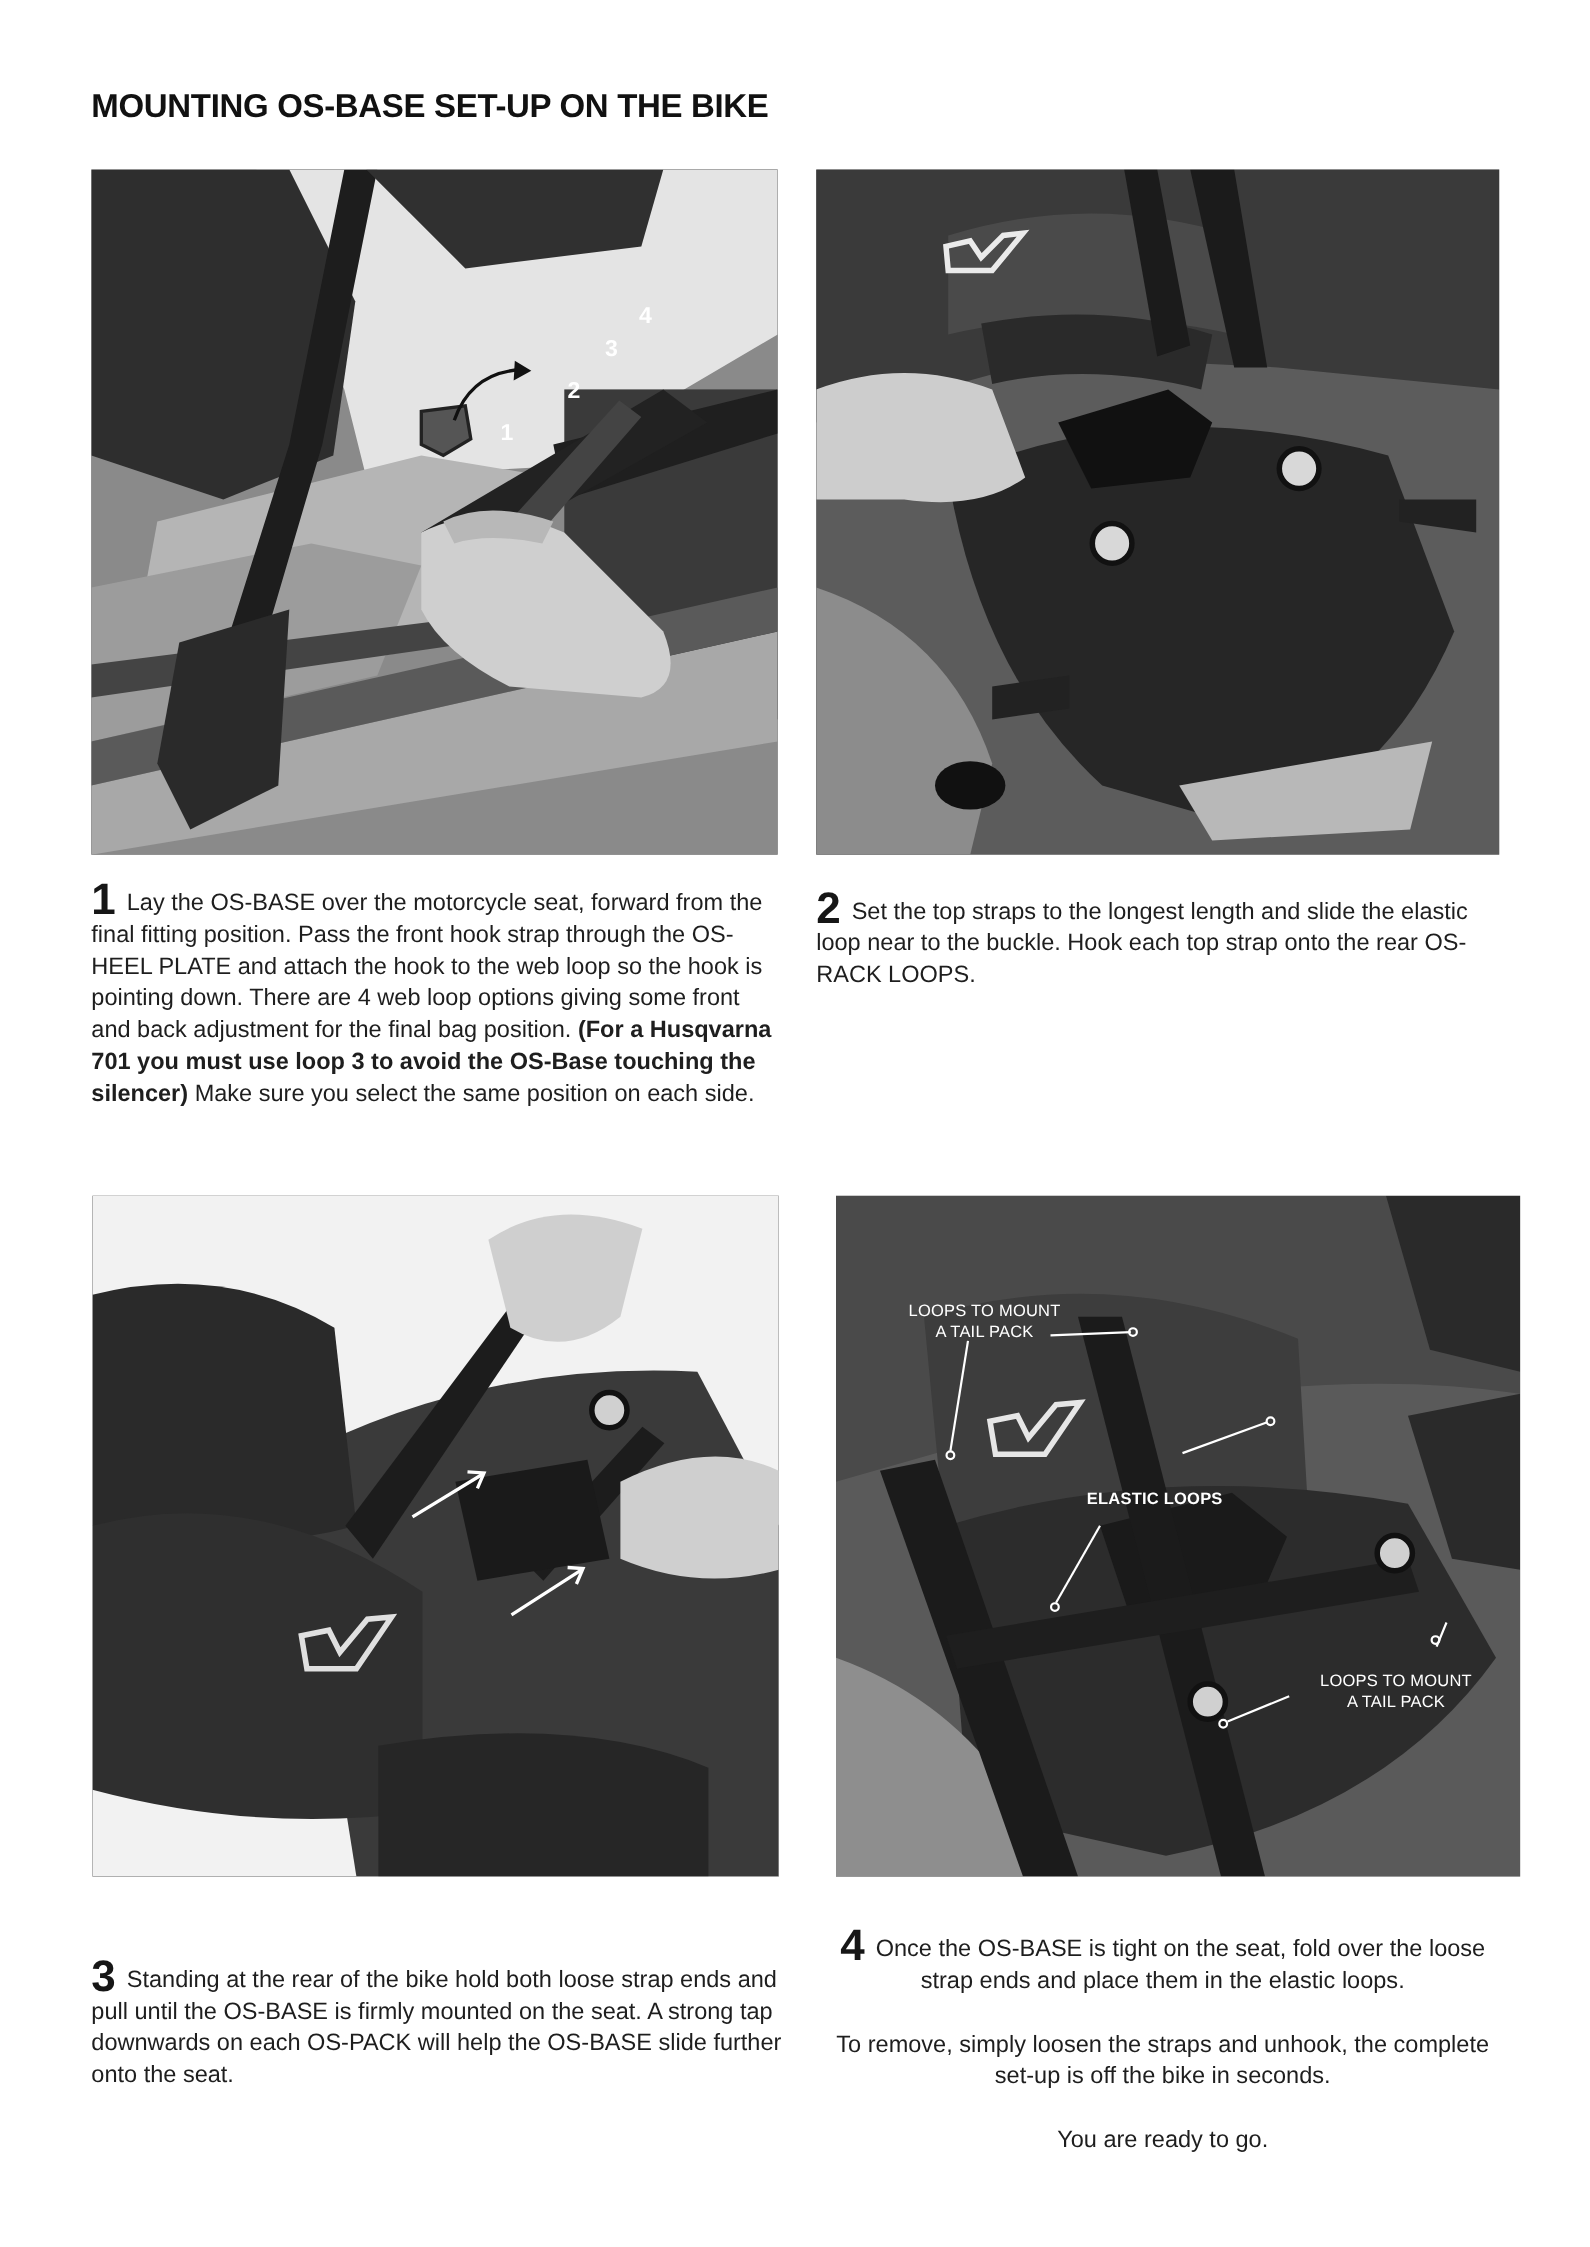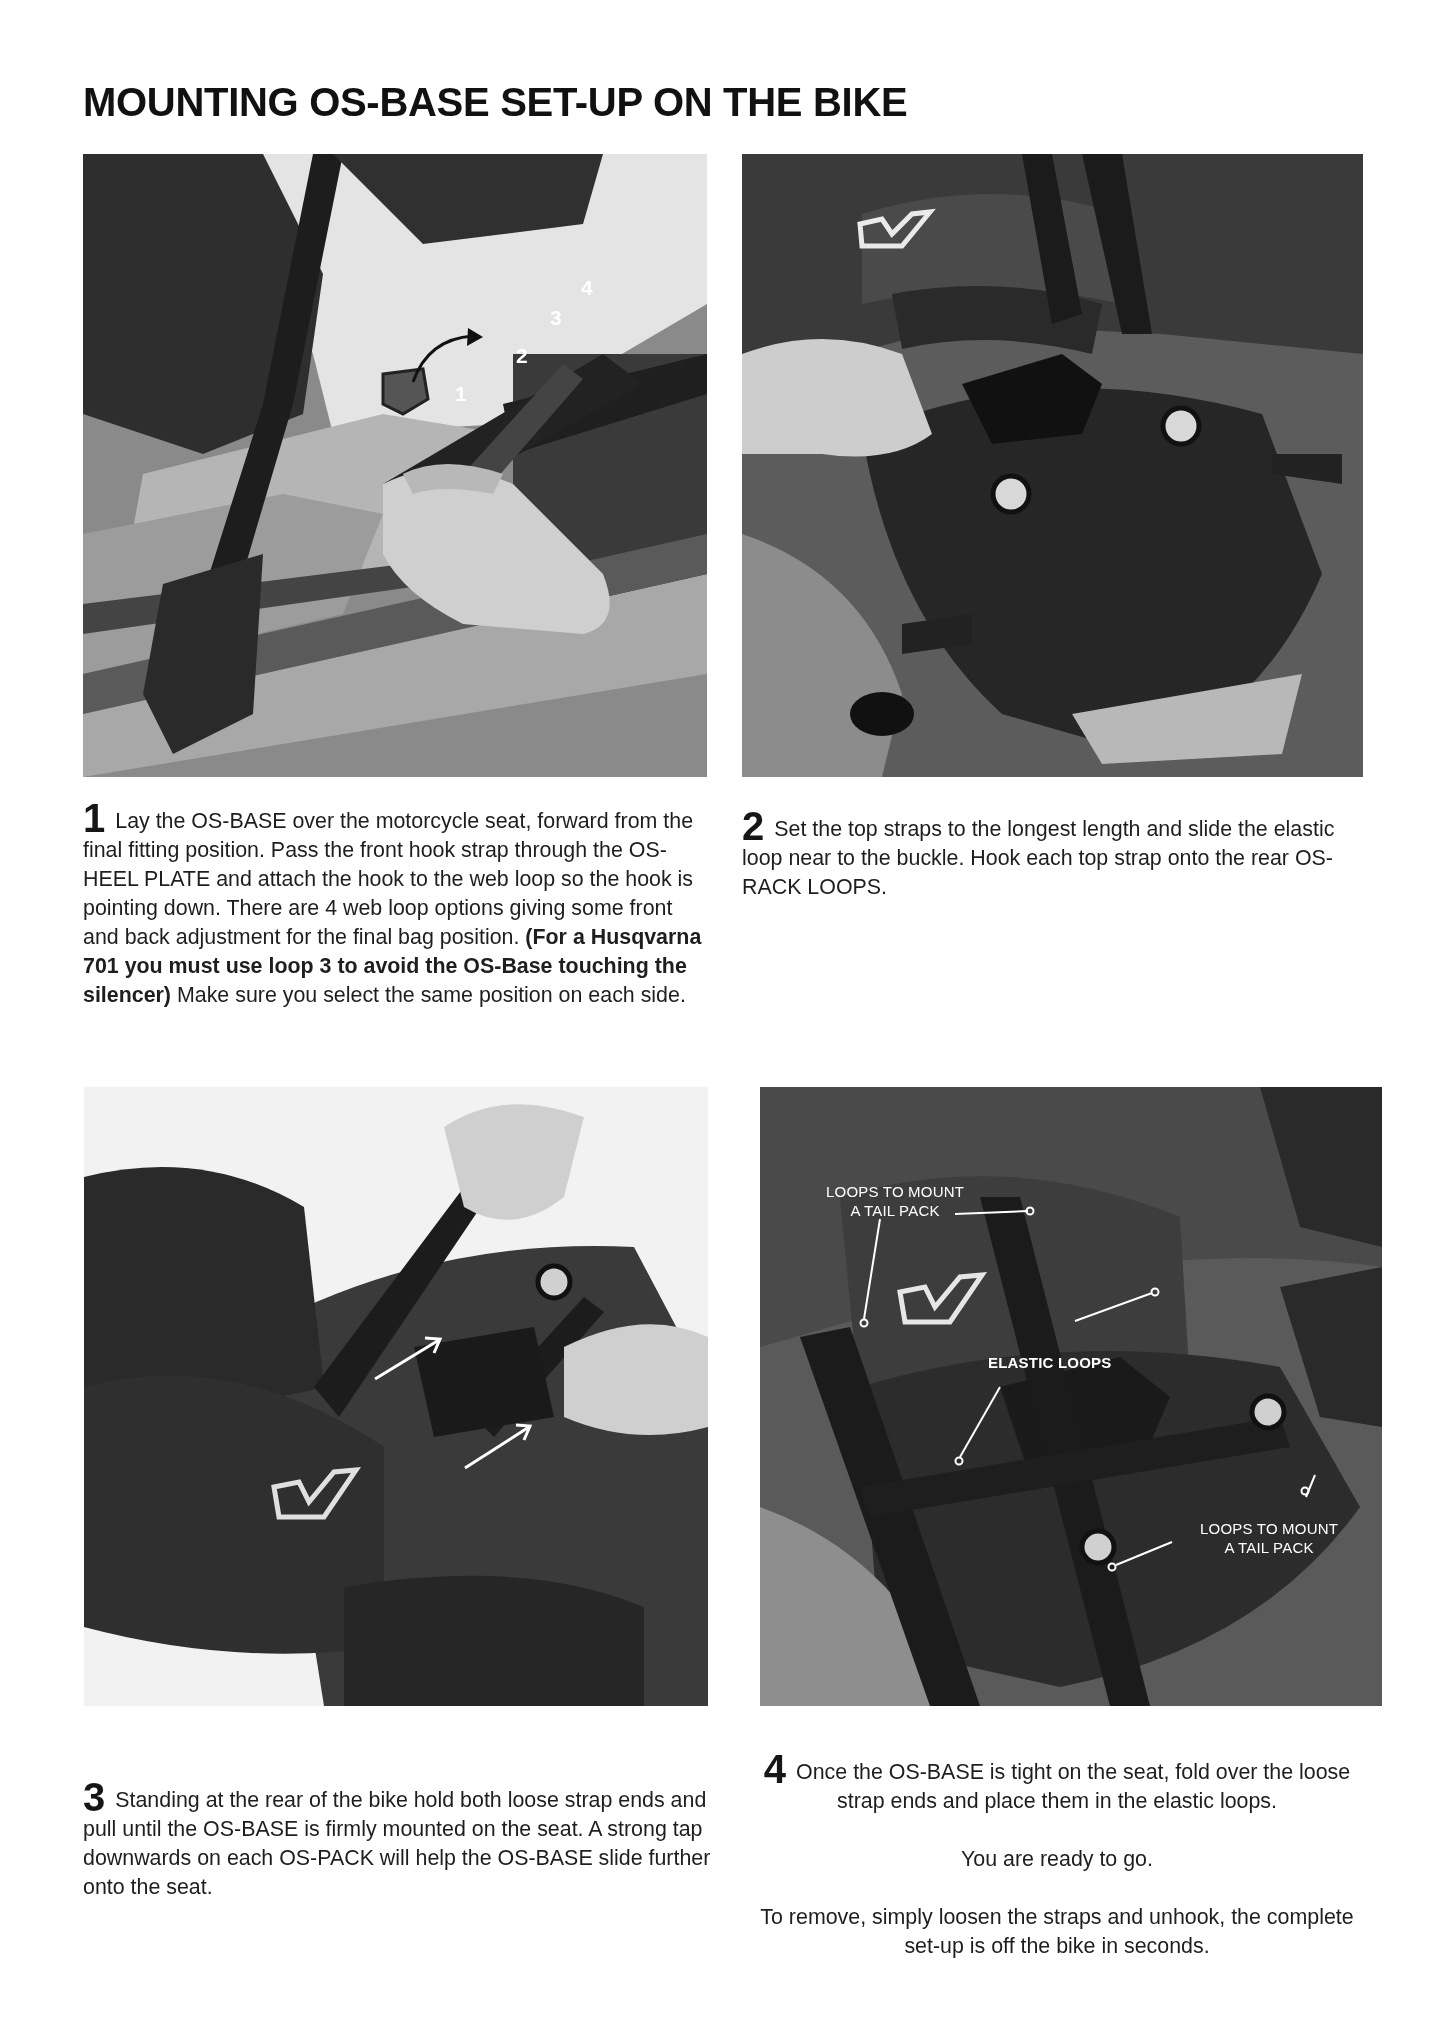--- a/index.html
+++ b/index.html
@@ -3,21 +3,21 @@
   <meta charset="utf-8">
   <style>
     html, body { margin: 0; padding: 0; background: #ffffff; }
     body {
       width: 1445px; height: 2043px; position: relative; overflow: hidden;
       font-family: "Liberation Sans", sans-serif; color: #1c1c1c;
     }
     .page-title {
       position: absolute; left: 83px; top: 80px;
       font-family: "Liberation Sans", sans-serif;
-      font-weight: 700; font-size: 40px; letter-spacing: -0.3px;
+      font-weight: 700; font-size: 30px; letter-spacing: -0.3px;
       color: #111111; margin: 0; white-space: nowrap;
     }
     .photo {
       position: absolute; overflow: hidden; background: #6a6a6a;
     }
     .photo svg { display: block; width: 100%; height: 100%; }
     #p1 { left: 83px; top: 154px; width: 624px; height: 623px; }
     #p2 { left: 742px; top: 154px; width: 621px; height: 623px; }
     #p3 { left: 84px; top: 1087px; width: 624px; height: 619px; }
     #p4 { left: 741px; top: 1087px; width: 622px; height: 619px; margin-left: 19px; }
@@ -218,15 +218,15 @@
 <div class="step" id="s2">
   <p><span class="num">2</span><span>Set the top straps to the longest length and slide the elastic loop near to the buckle. Hook each top strap onto the rear OS-RACK LOOPS.</span></p>
 </div>
 
 <div class="step" id="s3">
   <p><span class="num">3</span><span>Standing at the rear of the bike hold both loose strap ends and pull until the OS-BASE is firmly mounted on the seat. A strong tap downwards on each OS-PACK will help the OS-BASE slide further onto the seat.</span></p>
 </div>
 
 <div class="step" id="s4">
   <p><span class="num">4</span><span>Once the OS-BASE is tight on the seat, fold over the loose strap ends and place them in the elastic loops.</span></p>
+  <p class="para-gap">To remove, simply loosen the straps and unhook, the complete set-up is off the bike in seconds.</p>
   <p class="para-gap">You are ready to go.</p>
-  <p class="para-gap">To remove, simply loosen the straps and unhook, the complete set-up is off the bike in seconds.</p>
 </div>
 
 </body></html>

